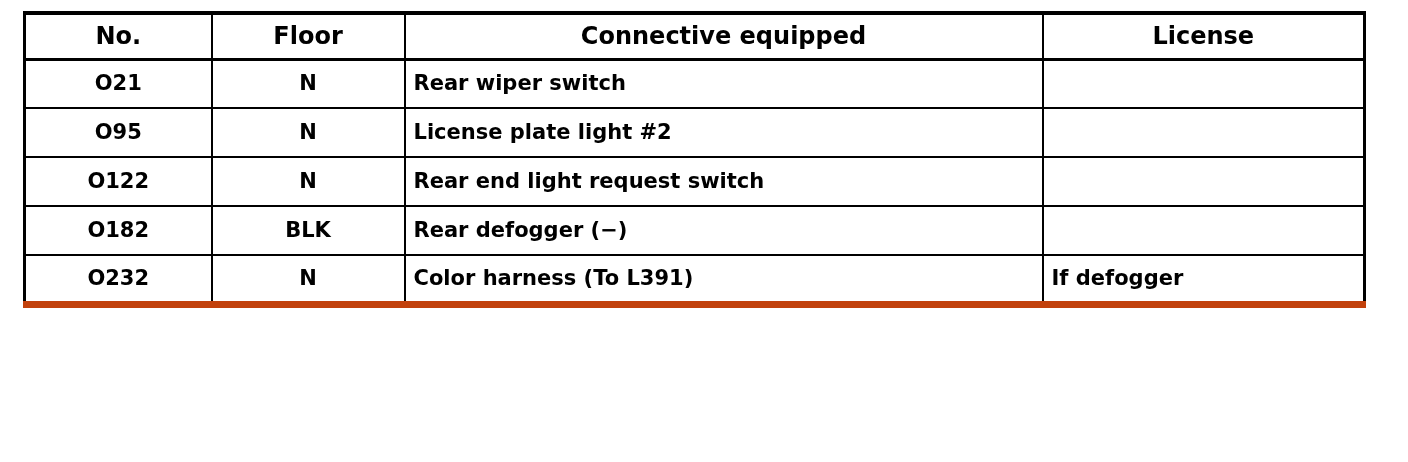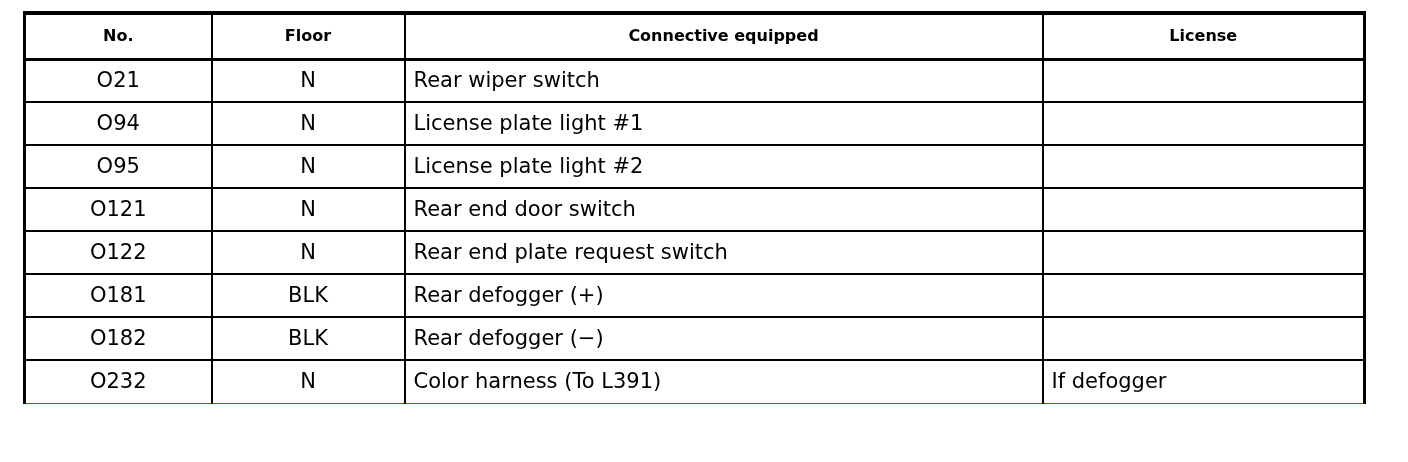--- a/index.html
+++ b/index.html
@@ -34,33 +34,33 @@
   }
 
   table.conn-table col.c-no       { width: 187px; }
   table.conn-table col.c-color    { width: 193px; }
   table.conn-table col.c-pos      { width: 638px; }
   table.conn-table col.c-remarks  { width: 322px; }
 
   table.conn-table th,
   table.conn-table td {
     border: 2px solid #000000;
-    height: 43px;
+    height: 49px;
     padding: 0 0;
     box-sizing: border-box;
     vertical-align: middle;
     font-size: 21px;
     line-height: 1.1;
-    font-weight: normal;
+    font-weight: bold;
     background: #ffffff;
   }
 
   table.conn-table thead th {
     font-weight: bold;
-    font-size: 16px;
+    font-size: 24px;
     text-align: center;
     height: 46px;
     border-top: 4px solid #000000;
   }
 
   
   table.conn-table thead th {
     border-bottom: 3px solid #000000;
   }
 
@@ -69,21 +69,21 @@
     text-align: center;
   }
 
   table.conn-table td.cell-pos,
   table.conn-table td.cell-remarks {
     text-align: left;
     padding-left: 8px;
   }
 
   table.conn-table tbody tr:last-child td {
-    border-bottom: 1px solid #c2410c;
+    border-bottom: 7px solid #c2410c;
   }
 
   table.conn-table th:first-child,
   table.conn-table td:first-child {
     border-left: 3px solid #000000;
   }
   table.conn-table th:last-child,
   table.conn-table td:last-child {
     border-right: 3px solid #000000;
   }
@@ -109,47 +109,29 @@
       </tr>
     </thead>
     <tbody id="table-body">
         <tr>
           <td class="cell-no">O21</td>
           <td class="cell-color">N</td>
           <td class="cell-pos">Rear wiper switch</td>
           <td class="cell-remarks"></td>
         </tr>
         <tr>
-          <td class="cell-no">O94</td>
-          <td class="cell-color">N</td>
-          <td class="cell-pos">License plate light #1</td>
-          <td class="cell-remarks"></td>
-        </tr>
-        <tr>
           <td class="cell-no">O95</td>
           <td class="cell-color">N</td>
           <td class="cell-pos">License plate light #2</td>
           <td class="cell-remarks"></td>
         </tr>
         <tr>
-          <td class="cell-no">O121</td>
-          <td class="cell-color">N</td>
-          <td class="cell-pos">Rear end door switch</td>
-          <td class="cell-remarks"></td>
-        </tr>
-        <tr>
           <td class="cell-no">O122</td>
           <td class="cell-color">N</td>
-          <td class="cell-pos">Rear end plate request switch</td>
-          <td class="cell-remarks"></td>
-        </tr>
-        <tr>
-          <td class="cell-no">O181</td>
-          <td class="cell-color">BLK</td>
-          <td class="cell-pos">Rear defogger (+)</td>
+          <td class="cell-pos">Rear end light request switch</td>
           <td class="cell-remarks"></td>
         </tr>
         <tr>
           <td class="cell-no">O182</td>
           <td class="cell-color">BLK</td>
           <td class="cell-pos">Rear defogger (−)</td>
           <td class="cell-remarks"></td>
         </tr>
         <tr>
           <td class="cell-no">O232</td>

